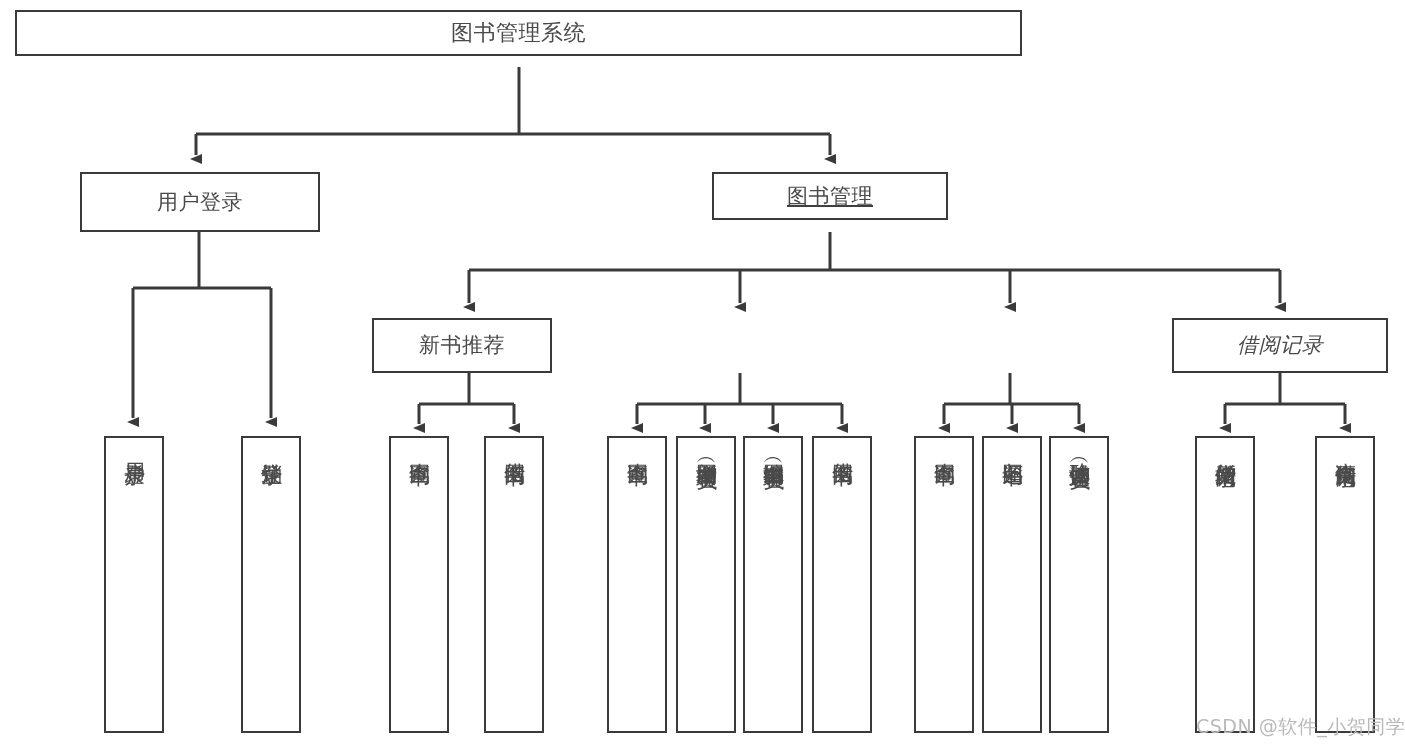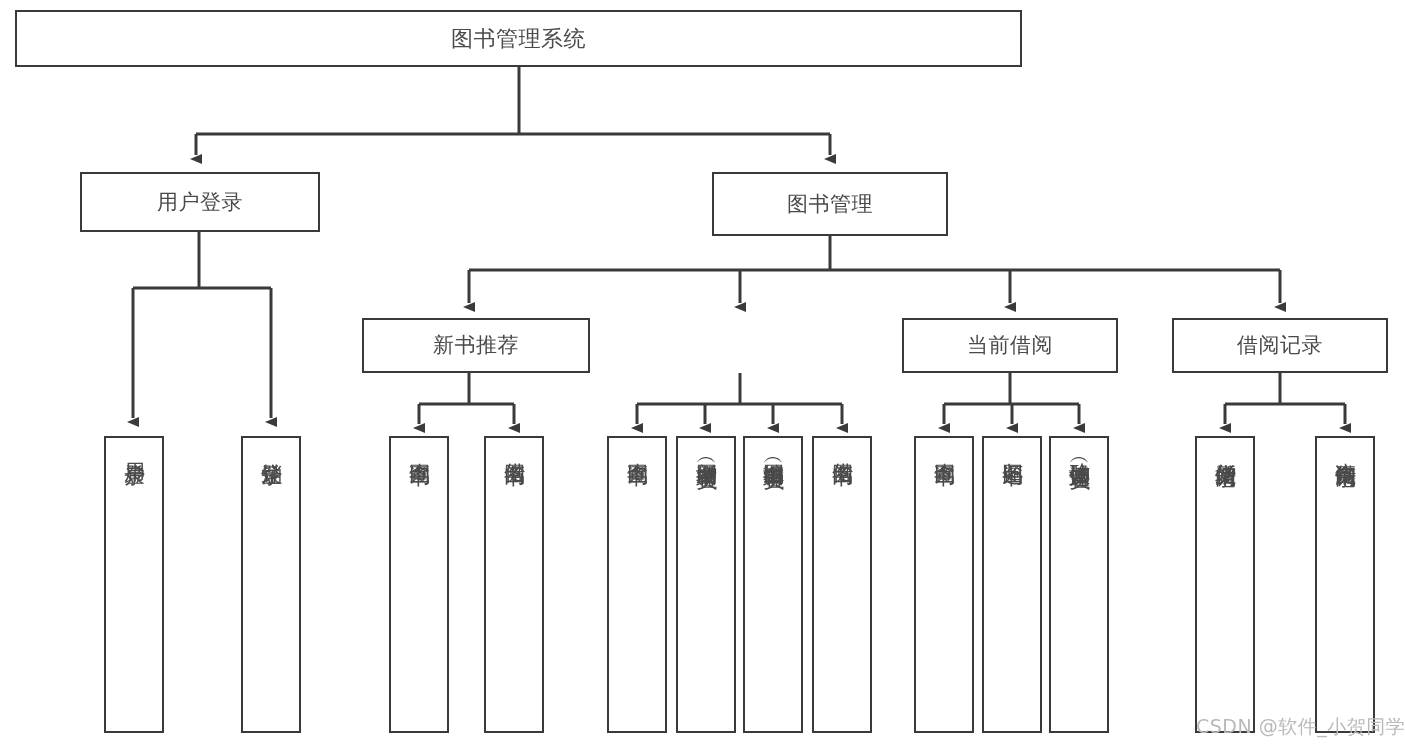--- a/index.html
+++ b/index.html
@@ -118,42 +118,39 @@
       <path d="M1012,404 L1012,424" marker-end="url(#arrowhead)"></path>
       <path d="M1079,404 L1079,424" marker-end="url(#arrowhead)"></path>
 
       <path d="M1280,373 L1280,404"></path>
       <path d="M1225,404 L1345,404"></path>
       <path d="M1225,404 L1225,424" marker-end="url(#arrowhead)"></path>
       <path d="M1345,404 L1345,424" marker-end="url(#arrowhead)"></path>
     </g>
   </svg>
 
-  <div class="node node-horizontal node-root" style="left:15px; top:10px; width:1007px; height:57px;">
+  <div class="node node-horizontal node-root" style="left:15px; top:10px; width:1007px; height:46px;">
     <span class="label">图书管理系统</span>
   </div>
 
   <div class="node node-horizontal" style="left:80px; top:172px; width:240px; height:60px;">
     <span class="label">用户登录</span>
   </div>
 
-  <div class="node node-horizontal" style="left:712px; top:172px; width:236px; height:64px;">
+  <div class="node node-horizontal" style="left:712px; top:172px; width:236px; height:48px;text-decoration:underline;">
     <span class="label">图书管理</span>
   </div>
 
-  <div class="node node-horizontal" style="left:362px; top:318px; width:228px; height:55px;">
+  <div class="node node-horizontal" style="left:372px; top:318px; width:180px; height:55px;">
     <span class="label">新书推荐</span>
   </div>
 
 
-  <div class="node node-horizontal" style="left:902px; top:318px; width:216px; height:55px;">
-    <span class="label">当前借阅</span>
-  </div>
-
-  <div class="node node-horizontal" style="left:1172px; top:318px; width:216px; height:55px;">
+
+  <div class="node node-horizontal" style="left:1172px; top:318px; width:216px; height:55px;font-style:italic;">
     <span class="label">借阅记录</span>
   </div>
 
   <div class="node node-vertical" style="left:104px; top:436px; width:60px; height:297px;">
     <span class="label">用户登录</span>
   </div>
 
   <div class="node node-vertical" style="left:241px; top:436px; width:60px; height:297px;">
     <span class="label">注销登录</span>
   </div>

